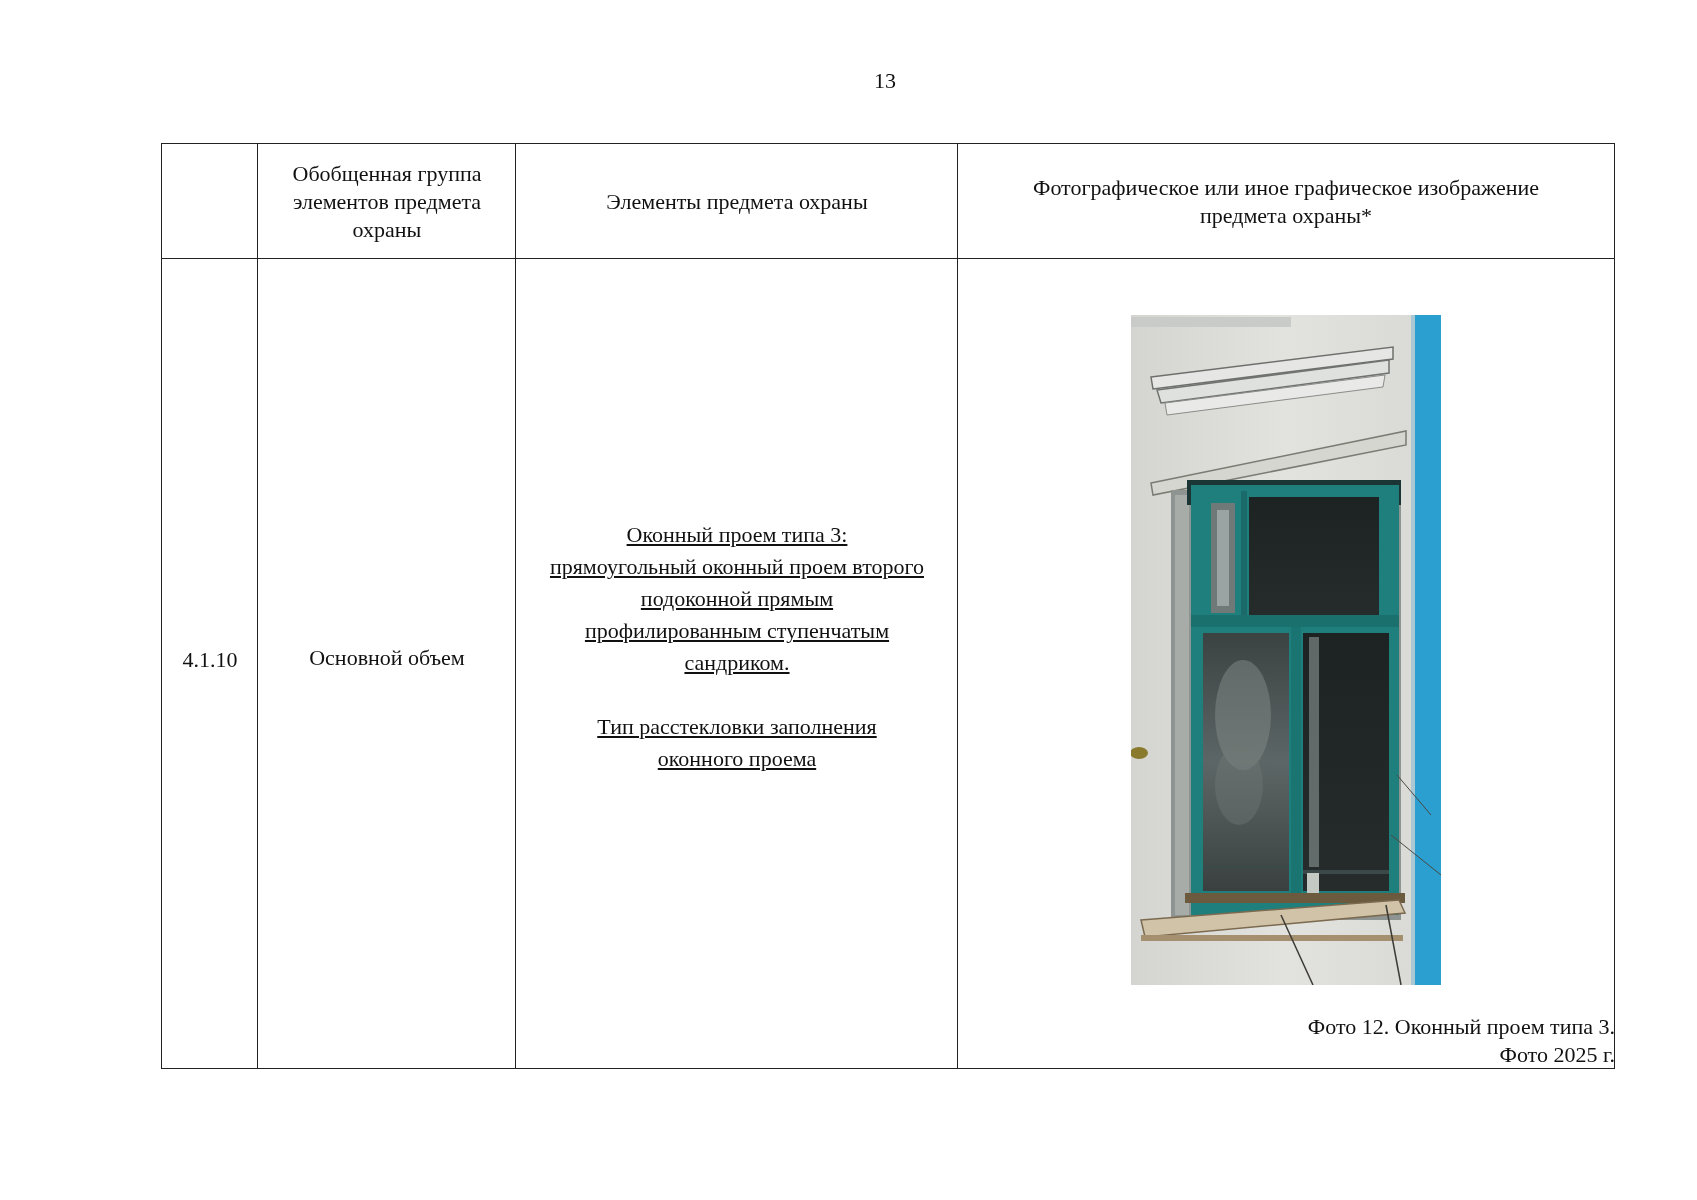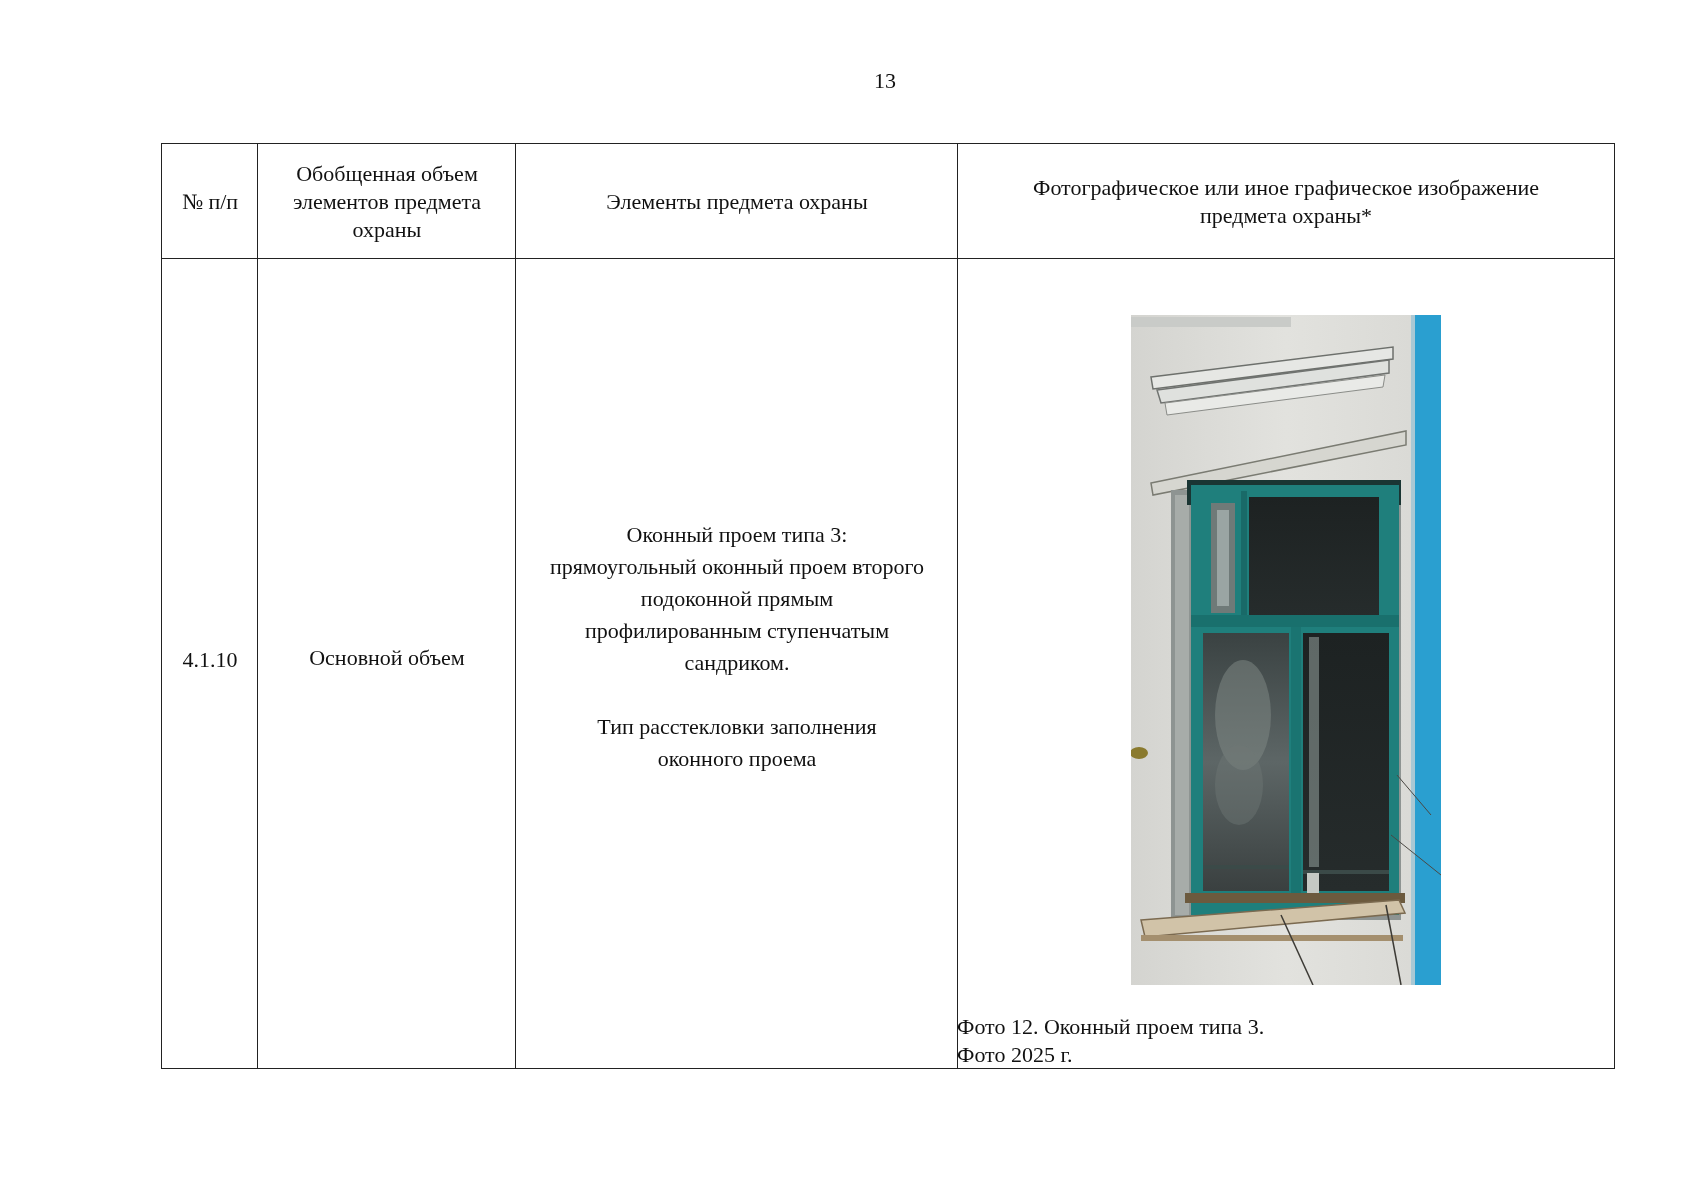--- a/index.html
+++ b/index.html
@@ -6,47 +6,42 @@
   body { width: 1697px; height: 1200px; position: relative; overflow: hidden;
          font-family: "Liberation Serif", "DejaVu Serif", serif; color: #111; }
   .page-num { position: absolute; left: 0; width: 1770px; top: 68px; text-align: center; font-size: 22px; }
   .tbl { position: absolute; left: 161px; top: 143px; width: 1454px; height: 926px;
          border: 1.5px solid #222; box-sizing: border-box; }
   .vline { position: absolute; top: 0; bottom: 0; width: 0; border-left: 1.5px solid #222; }
   .hline { position: absolute; left: 0; right: 0; height: 0; border-top: 1.5px solid #222; }
   .cell { position: absolute; display: flex; align-items: center; justify-content: center;
           text-align: center; font-size: 22px; line-height: 28px; box-sizing: border-box; padding: 0 6px; }
   .body-text { line-height: 32px; }
-  .body-text p { margin: 0; }
+  .body-text p { margin: 0; text-decoration: underline; }
   .gap { height: 32px; }
   .photo { position: absolute; left: 1131px; top: 315px; width: 310px; height: 670px; overflow: hidden; }
-  .caption { position: absolute; left: 957px; width: 658px; top: 1013px; text-align: left;
+  .caption { position: absolute; left: 957px; width: 658px; top: 1013px; text-align: right;
              font-size: 22px; line-height: 28px; }
   .caption div { white-space: nowrap; }
 </style>
 </head>
 <body>
 
 <div class="page-num">13</div>
 
 <div class="tbl">
 
   <div class="vline" style="left:95px"></div>
   <div class="vline" style="left:353px"></div>
   <div class="vline" style="left:795px"></div>
   <div class="hline" style="top:114px"></div>
 
-  <div class="cell" style="left:0;width:96px;top:0;height:115px">
-    <div>
-        <div>№ п/п</div>
-      </div>
-  </div>
   <div class="cell" style="left:96px;width:258px;top:0;height:115px">
     <div>
-      <div>Обобщенная объем</div>
+      <div>Обобщенная группа</div>
       <div>элементов предмета</div>
       <div>охраны</div>
     </div>
   </div>
   <div class="cell" style="left:354px;width:442px;top:0;height:115px">
     <div>Элементы предмета охраны</div>
   </div>
   <div class="cell" style="left:796px;width:656px;top:0;height:115px">
     <div>
       <div>Фотографическое или иное графическое изображение</div>

